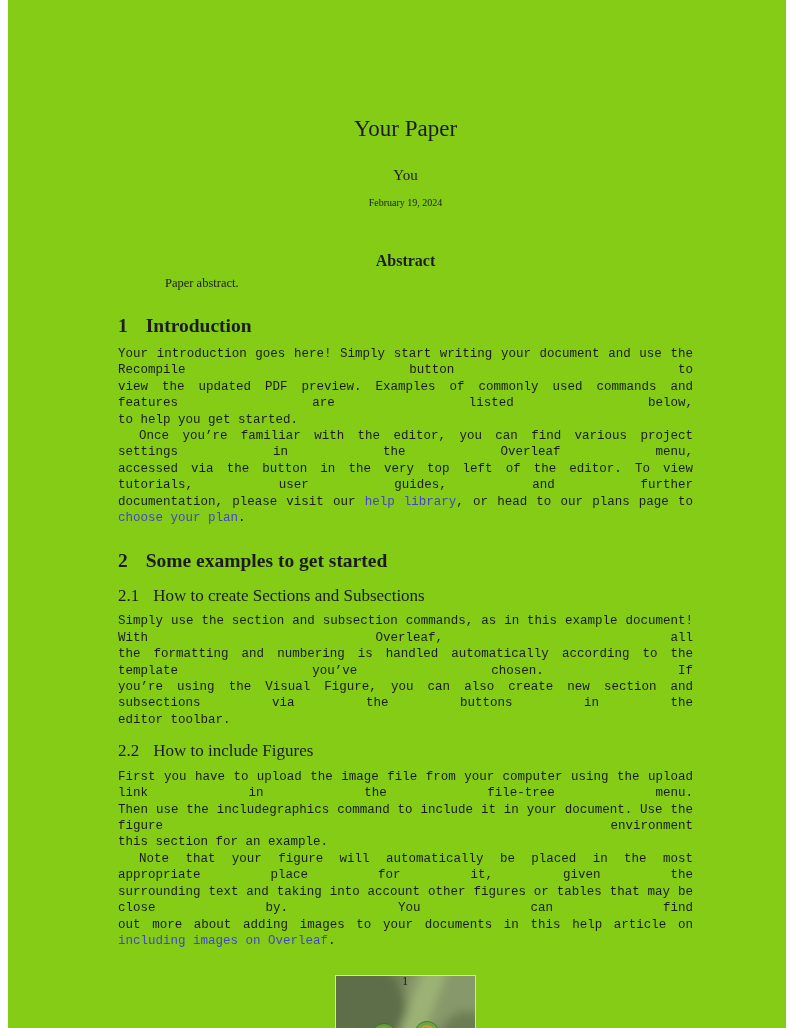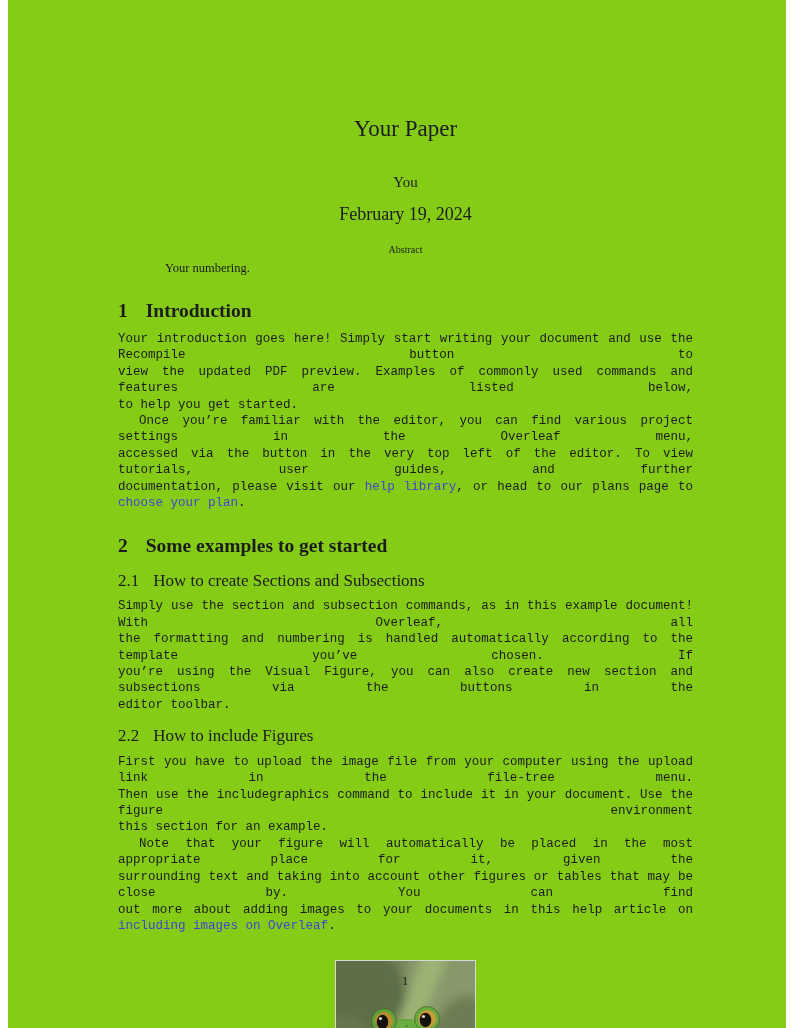--- a/index.html
+++ b/index.html
@@ -2,23 +2,23 @@
 <html style="--link: #4444cc;"><head>
 <meta charset="utf-8">
 <style>
   html,body{margin:0;padding:0;background:#ffffff;}
   .page{
     position:relative;width:778px;height:1028px;background:#84cc16;
     font-family:"Liberation Serif",serif;color:#1c1c1c;overflow:hidden;margin:0 auto;
   }
   .column{position:absolute;left:110px;top:0;width:575px;}
   .title{margin-top:115px;text-align:center;font-size:23px;line-height:1.2;}
-  .author{margin-top:31px;text-align:center;font-size:15px;}
-  .date{margin-top:13px;text-align:center;font-size:18px;}
-  .abstract-heading{margin-top:19px;text-align:center;font-size:10px;font-weight:normal;}
+  .author{margin-top:24px;text-align:center;font-size:15px;}
+  .date{margin-top:13px;text-align:center;font-size:10px;}
+  .abstract-heading{margin-top:44px;text-align:center;font-size:16px;font-weight:bold;}
   .abstract-text{margin-top:6px;margin-left:47px;font-size:12.5px;}
   .section{font-size:19.5px;font-weight:bold;margin-top:24px;margin-bottom:9px;line-height:1.15;}
   .section .hnum{display:inline-block;margin-right:18px;}
   .subsection{font-size:17px;font-weight:normal;margin-top:13px;margin-bottom:8px;line-height:1.15;}
   .subsection .hnum{display:inline-block;margin-right:14px;}
   .para{margin:0;font-family:Liberation Mono, monospace;}
   .line{
     font-size:12.5px;line-height:16.4px;
     text-align:justify;text-align-last:justify;
   }
@@ -34,21 +34,21 @@
 <body>
 
 <div class="page">
   <div class="column">
 
     <div class="title">Your Paper</div>
     <div class="author">You</div>
     <div class="date">February 19, 2024</div>
 
     <div class="abstract-heading">Abstract</div>
-    <div class="abstract-text">Your numbering.</div>
+    <div class="abstract-text">Paper abstract.</div>
 
     <div id="doc-body">
         <div class="section"><span class="hnum">1</span><span class="htitle">Introduction</span></div>
         <div class="para">
           <div class="line"><span>Your introduction goes here! Simply start writing your document and use the Recompile button to</span></div>
           <div class="line"><span>view the updated PDF preview. Examples of commonly used commands and features are listed below,</span></div>
           <div class="line last"><span>to help you get started.</span></div>
         </div>
         <div class="para">
           <div class="line indent"><span>Once you’re familiar with the editor, you can find various project settings in the Overleaf menu,</span></div>

